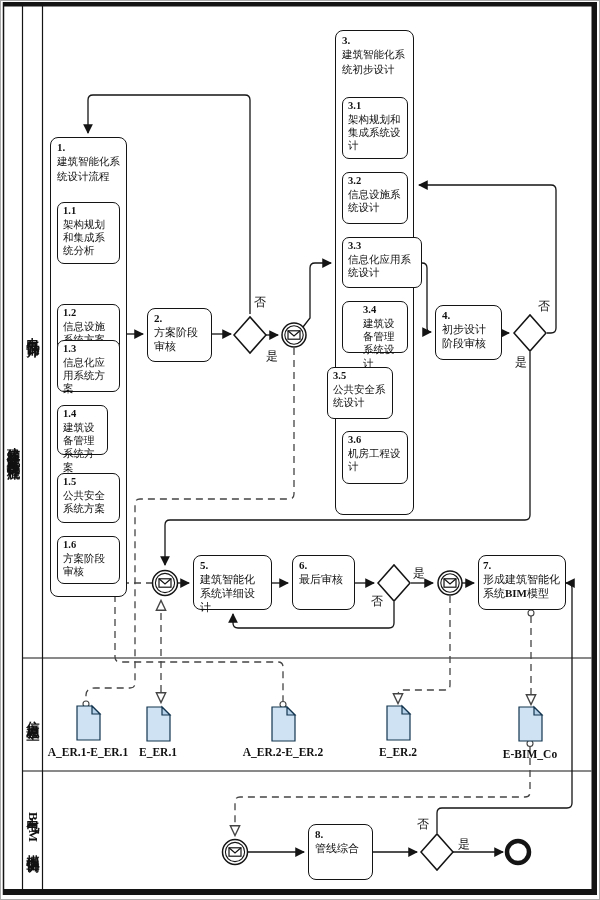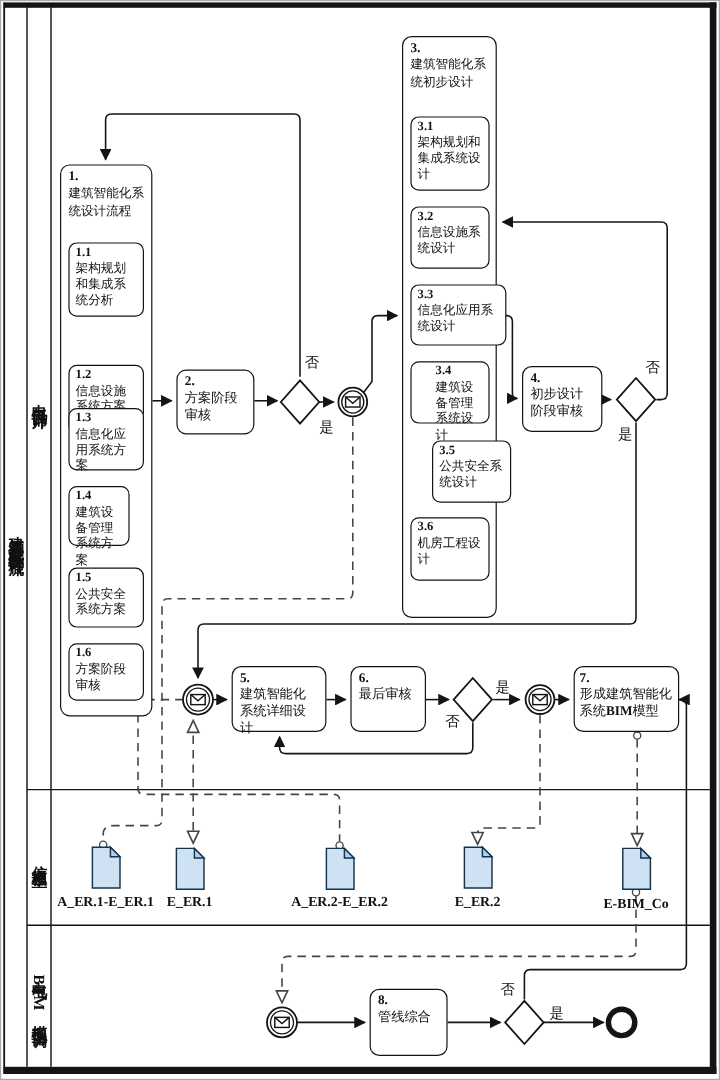--- a/index.html
+++ b/index.html
@@ -219,21 +219,21 @@
     <span>信息设施系统设计</span>
   </div>
   <div class="act sub" style="left:342px;top:237px;width:80px;height:51px;">
     <span class="num">3.3</span>
     <span>信息化应用系统设计</span>
   </div>
   <div class="act sub" style="left:342px;top:301px;width:66px;height:52px;padding-left:20px;">
     <span class="num">3.4</span>
     <span>建筑设备管理系统设计</span>
   </div>
-  <div class="act sub" style="left:360px;top:367px;width:66px;height:52px;">
+  <div class="act sub" style="left:327px;top:367px;width:66px;height:52px;">
     <span class="num">3.5</span>
     <span>公共安全系统设计</span>
   </div>
   <div class="act sub" style="left:342px;top:431px;width:66px;height:53px;">
     <span class="num">3.6</span>
     <span>机房工程设计</span>
   </div>
 
   <div class="act" style="left:435px;top:305px;width:67px;height:55px;">
     <span class="num">4.</span>

